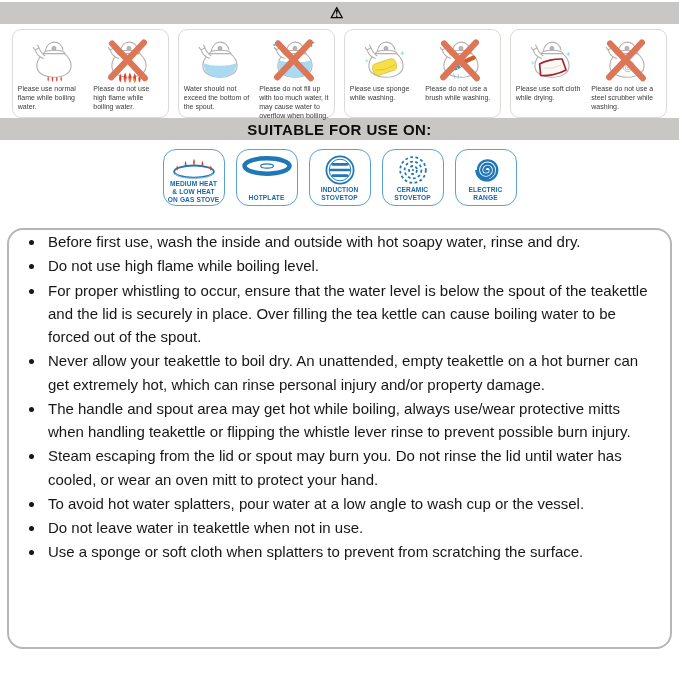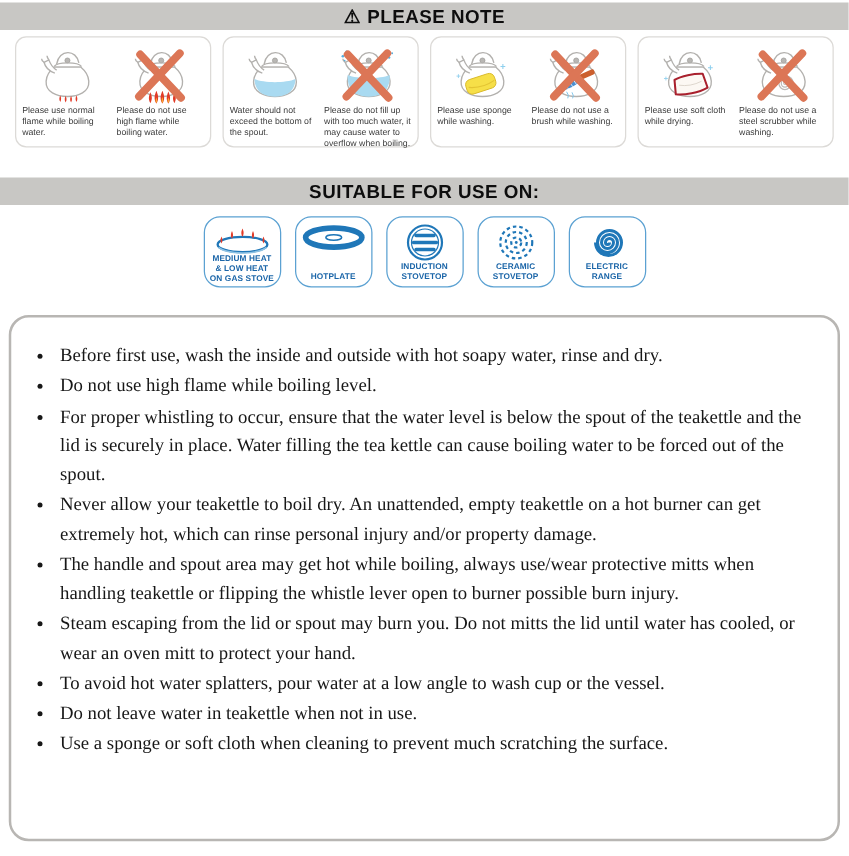--- a/index.html
+++ b/index.html
@@ -16,41 +16,41 @@
   
   .panels-row{display:flex;gap:9px;padding:5px 12px 0;}
   .panel{
     flex:1;border:1px solid #dcdad7;border-radius:9px;background:#fff;
     padding:3px 2px 2px;height:89px;display:flex;box-sizing:border-box;
   }
   .panel-half{flex:1;display:flex;flex-direction:column;align-items:center;min-width:0;}
   .illus{width:66px;height:50px;flex:0 0 auto;}
   .caption{font-size:7px;line-height:1.3;color:#3b3b3b;width:70px;margin-top:1px;}
   
-  .suitable-bar{margin-top:24px;}
+  .suitable-bar{}
   .icons-row{display:flex;justify-content:center;gap:11px;padding:9px 0 0;}
   .stove-card{
     width:62px;height:57px;border:1.6px solid #5ba1d2;border-radius:13px;background:#fff;
     display:flex;flex-direction:column;align-items:center;box-sizing:border-box;padding:3px 1px 3px;
   }
   .stove-graphic{display:flex;align-items:center;justify-content:center;margin-top:1px;}
   .stove-label{
     margin-top:auto;font-size:6.6px;font-weight:bold;color:#1a65a8;text-align:center;
     line-height:1.2;white-space:pre-line;letter-spacing:.1px;
   }
   
   .instruction-box{
     margin:22px 7px 0;border:2px solid #b8b6b3;border-radius:16px;overflow:hidden;
     height:421px;box-sizing:border-box;background:#fff;
   }
   .instruction-header{
     height:25px;background:#c8c7c4;display:flex;align-items:center;justify-content:center;
     font-weight:bold;font-size:15px;color:#0d0d0d;letter-spacing:.3px;
   }
-  .instruction-body{padding:20px 14px 0 20px;font-family:Liberation Serif, serif;}
+  .instruction-body{padding:0 14px 0 20px;}
   ul.bullets{margin:0;padding-left:16px;list-style:disc;}
   ul.bullets li{
     font-size:15px;line-height:1.55;color:#171717;margin-bottom:1px;padding-left:3px;
   }
   svg{display:block;}
 </style>
 </head>
 <body>
 
 <svg width="0" height="0" style="position:absolute" aria-hidden="true">
@@ -72,21 +72,20 @@
     <path id="water-lo" d="M18,63 C34,70 70,70 86,63 C86,74 81,83 73,87.5 C60,94 44,94 31,87.5 C23,83 18,74 18,63 Z"></path>
     <path id="water-hi" d="M17,56 C34,63 70,63 87,56 C88,71 82,83 73,87.5 C60,94 44,94 31,87.5 C22,83 16,71 17,56 Z"></path>
     <g id="sparkle" stroke="#8fd0ee" stroke-width="1.8" fill="none">
       <path d="M0,-4 L0,4 M-4,0 L4,0"></path>
     </g>
   </defs>
 </svg>
 
 <div class="bar note-bar">
   <span class="warn">⚠</span>
-  <span>PLEASE NOTE</span>
 </div>
 
 <div class="panels-row">
 
   <div class="panel">
     <div class="panel-half">
       <svg class="illus" viewBox="0 0 100 104">
         <use href="#kettle"></use>
         <use href="#flame" transform="translate(40,101) scale(0.9)" fill="#e23b28"></use>
         <use href="#flame" transform="translate(49,102) scale(0.95)" fill="#e23b28"></use>
@@ -267,22 +266,22 @@
 RANGE</div>
   </div>
 
 </div>
 
 <div class="instruction-box">
   <div class="instruction-body">
     <ul class="bullets">
       <li>Before first use, wash the inside and outside with hot soapy water, rinse and dry.</li>
       <li>Do not use high flame while boiling level.</li>
-      <li>For proper whistling to occur, ensure that the water level is below the spout of the teakettle and the lid is securely in place. Water filling the tea kettle can cause boiling water to be forced out of the spout.</li>
+      <li>For proper whistling to occur, ensure that the water level is below the spout of the teakettle and the lid is securely in place. Over filling the tea kettle can cause boiling water to be forced out of the spout.</li>
       <li>Never allow your teakettle to boil dry. An unattended, empty teakettle on a hot burner can get extremely hot, which can rinse personal injury and/or property damage.</li>
-      <li>The handle and spout area may get hot while boiling, always use/wear protective mitts when handling teakettle or flipping the whistle lever open to burner possible burn injury.</li>
-      <li>Steam escaping from the lid or spout may burn you. Do not mitts the lid until water has cooled, or wear an oven mitt to protect your hand.</li>
+      <li>The handle and spout area may get hot while boiling, always use/wear protective mitts when handling teakettle or flipping the whistle lever rinse to prevent possible burn injury.</li>
+      <li>Steam escaping from the lid or spout may burn you. Do not rinse the lid until water has cooled, or wear an oven mitt to protect your hand.</li>
       <li>To avoid hot water splatters, pour water at a low angle to wash cup or the vessel.</li>
       <li>Do not leave water in teakettle when not in use.</li>
-      <li>Use a sponge or soft cloth when cleaning to prevent much scratching the surface.</li>
+      <li>Use a sponge or soft cloth when splatters to prevent from scratching the surface.</li>
     </ul>
   </div>
 </div>
 
 </body></html>

